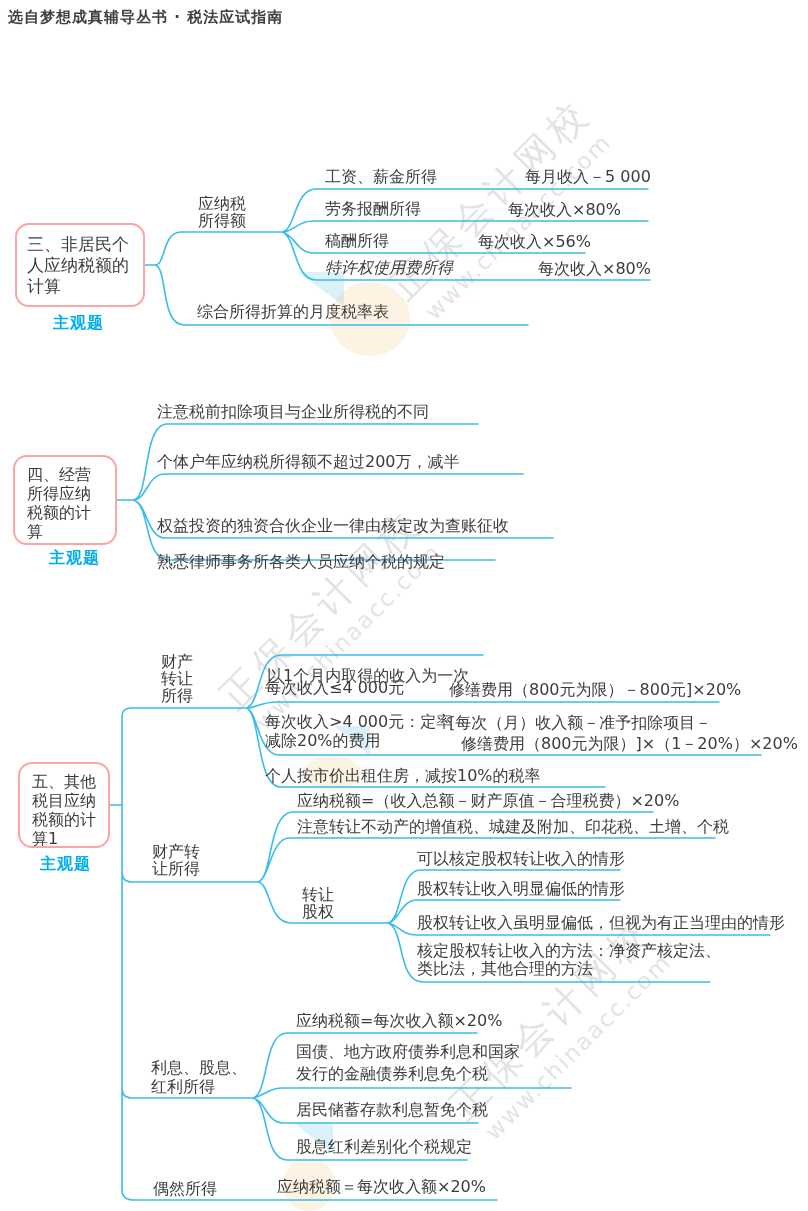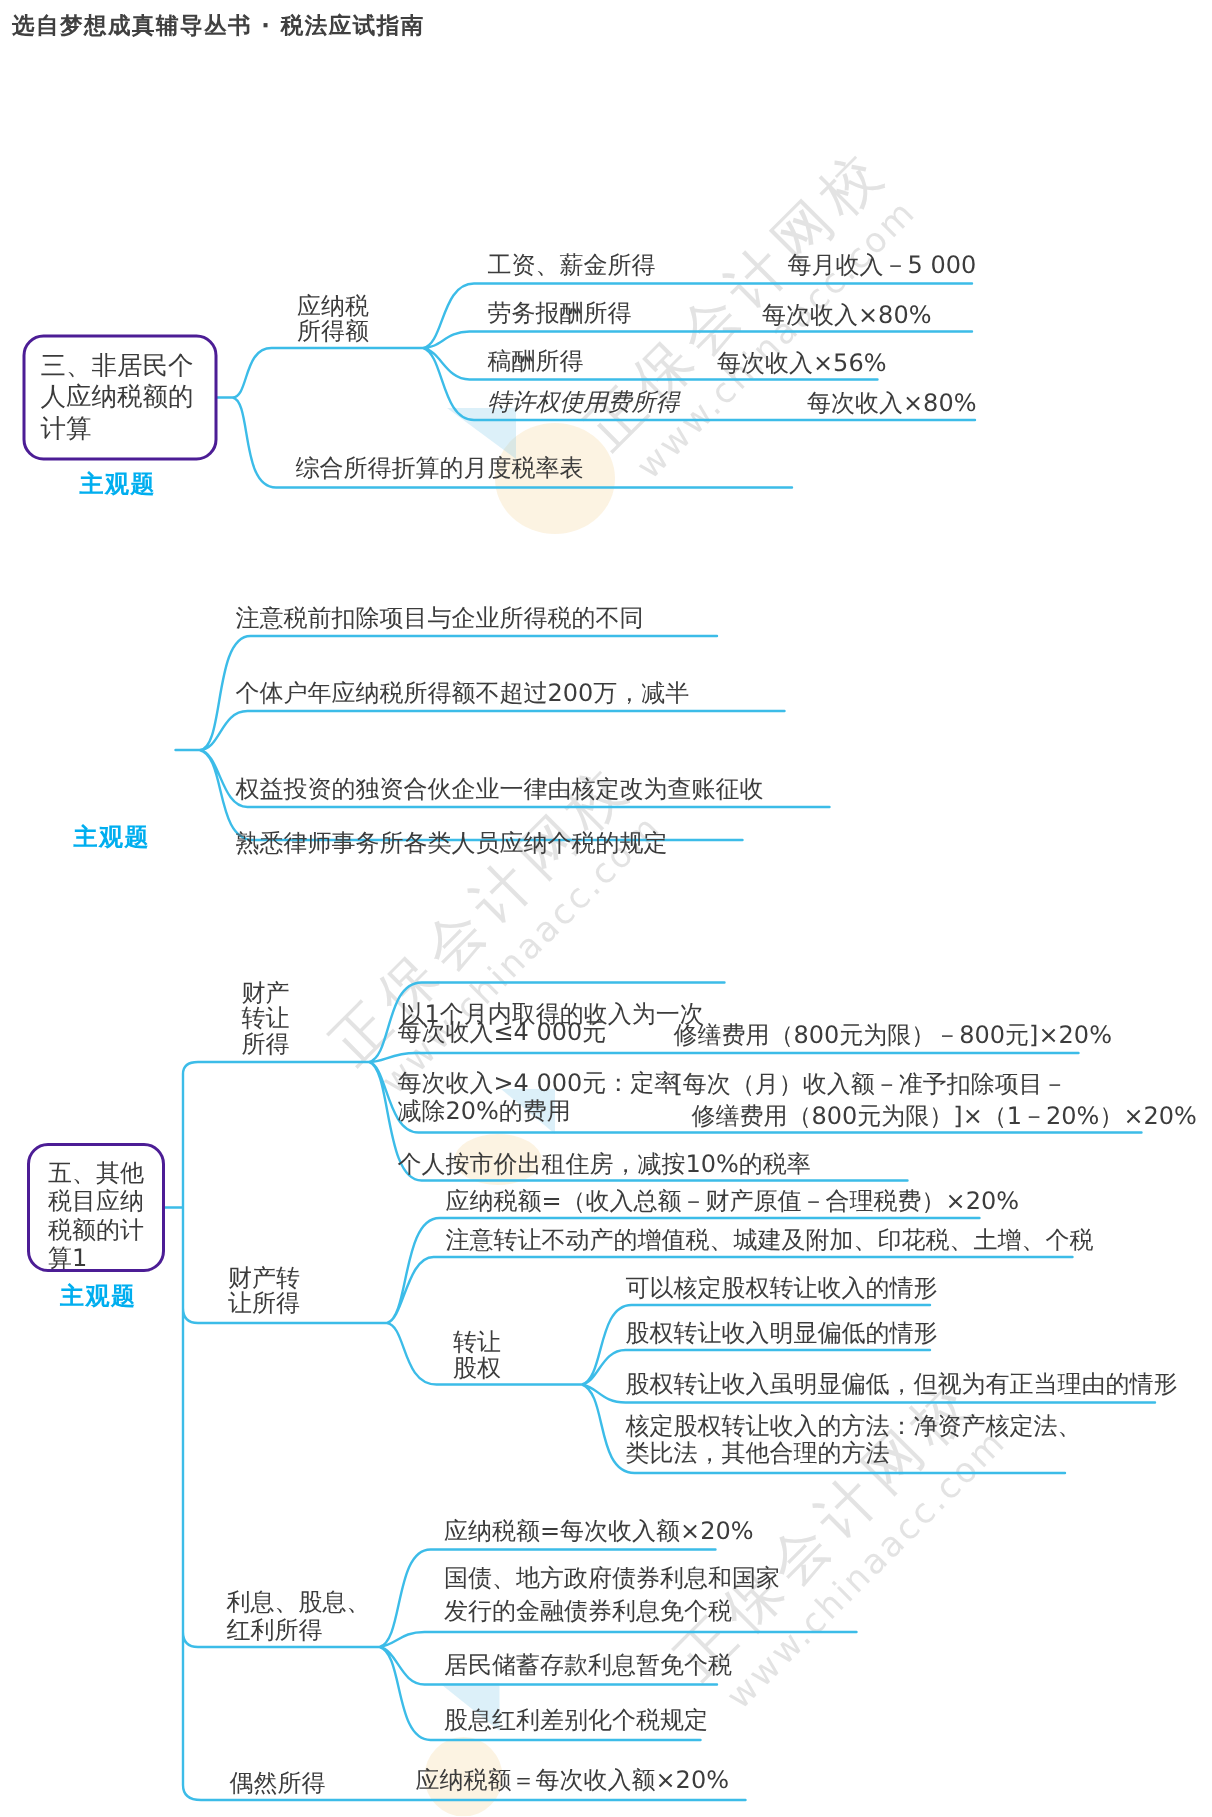--- a/index.html
+++ b/index.html
@@ -4,21 +4,21 @@
 <style>
   html,body{margin:0;padding:0;background:#ffffff;}
   #canvas{
     position:relative;width:808px;height:1211px;background:#ffffff;overflow:hidden;
     font-family:"DejaVu Sans","Liberation Sans",sans-serif;color:#3c3c3c;
   }
   svg.edges{position:absolute;left:0;top:0;z-index:2;}
   .t{position:absolute;z-index:3;font-size:16px;line-height:20px;white-space:nowrap;color:#3c3c3c;}
   .wrap{white-space:normal;}
   .node{
-    position:absolute;z-index:3;border:2px solid #4c1d95;border-radius:14px;
+    position:absolute;z-index:3;border:2px solid #fca5a5;border-radius:14px;
     background:#ffffff;box-sizing:border-box;color:#3b3b3b;
   }
   .node .nt{padding:9px 10px;font-size:17px;line-height:21px;white-space:normal;}
   .node.small .nt{font-size:16px;line-height:19px;padding:8px 12px;}
   .tag{position:absolute;z-index:3;font-size:16px;font-weight:bold;color:#00aeef;letter-spacing:1px;}
   .header{position:absolute;left:8px;top:8px;z-index:3;font-size:15px;font-weight:bold;color:#404040;letter-spacing:1px;}
   .wm{position:absolute;z-index:1;transform:rotate(-45deg);transform-origin:center;text-align:center;color:#c8c8c8;opacity:.5;}
   .wm .b{font-size:38px;letter-spacing:6px;white-space:nowrap;}
   .wm .u{font-size:23px;letter-spacing:2px;white-space:nowrap;}
   .logo-circle{position:absolute;z-index:0;border-radius:50%;background:rgba(250,236,210,.65);}
@@ -101,20 +101,23 @@
   <div class="t" style="left:325px;top:167px;">工资、薪金所得</div>
   <div class="t" style="left:525px;top:167px;">每月收入－5 000</div>
   <div class="t" style="left:325px;top:199px;">劳务报酬所得</div>
   <div class="t" style="left:508px;top:200px;">每次收入×80%</div>
   <div class="t" style="left:325px;top:231px;">稿酬所得</div>
   <div class="t" style="left:478px;top:232px;">每次收入×56%</div>
   <div class="t" style="left:325px;top:258px;font-style:italic;">特许权使用费所得</div>
   <div class="t" style="left:538px;top:259px;">每次收入×80%</div>
   <div class="t" style="left:197px;top:302px;">综合所得折算的月度税率表</div>
 
+  <div class="node small" style="left:13px;top:455px;width:104px;height:90px;">
+    <div class="nt">四、经营所得应纳税额的计算</div>
+  </div>
   <div class="tag" style="left:49px;top:548px;">主观题</div>
 
   <div class="t" style="left:157px;top:402px;">注意税前扣除项目与企业所得税的不同</div>
   <div class="t" style="left:157px;top:452px;">个体户年应纳税所得额不超过200万，减半</div>
   <div class="t" style="left:157px;top:516px;">权益投资的独资合伙企业一律由核定改为查账征收</div>
   <div class="t" style="left:157px;top:552px;">熟悉律师事务所各类人员应纳个税的规定</div>
 
   <div class="node small" style="left:18px;top:762px;width:92px;height:86px;">
     <div class="nt">五、其他税目应纳税额的计算1</div>
   </div>

